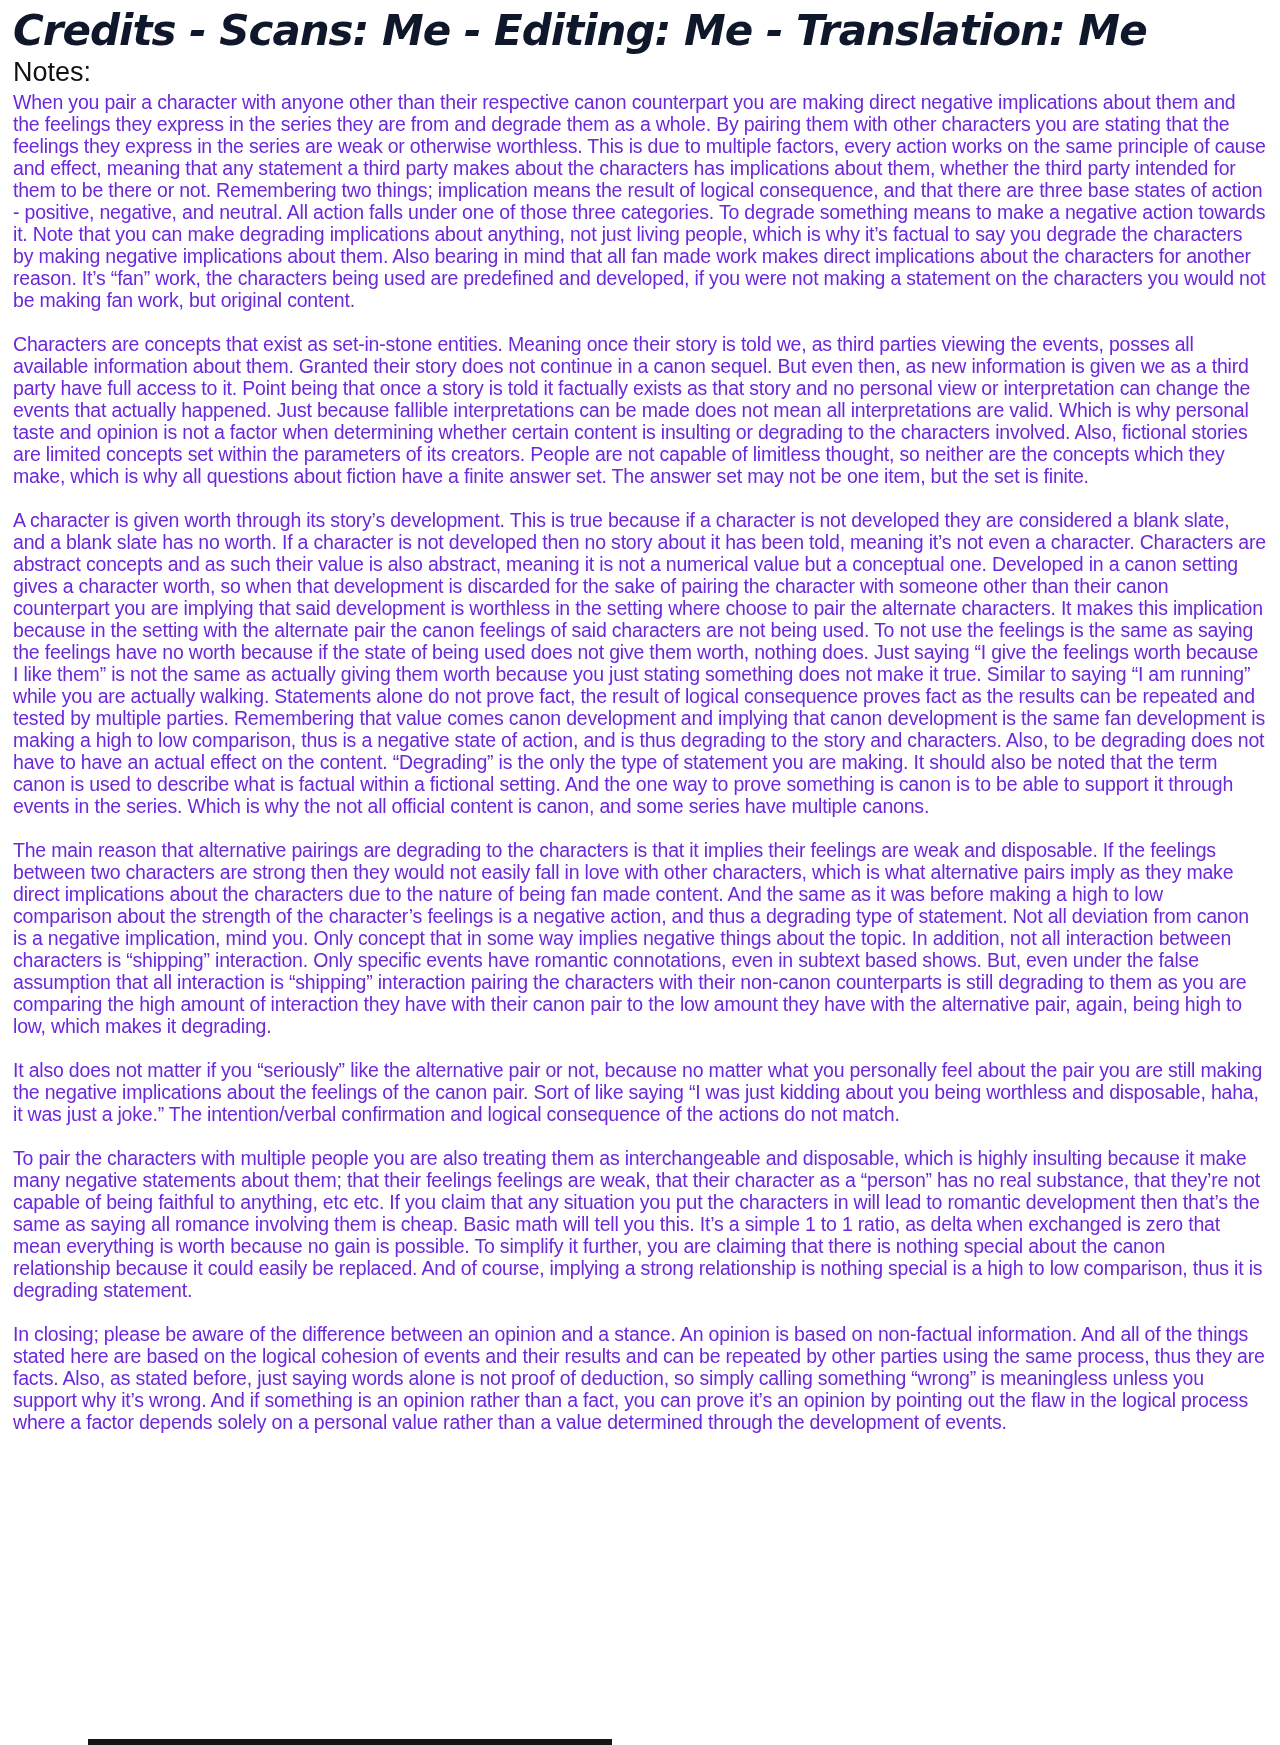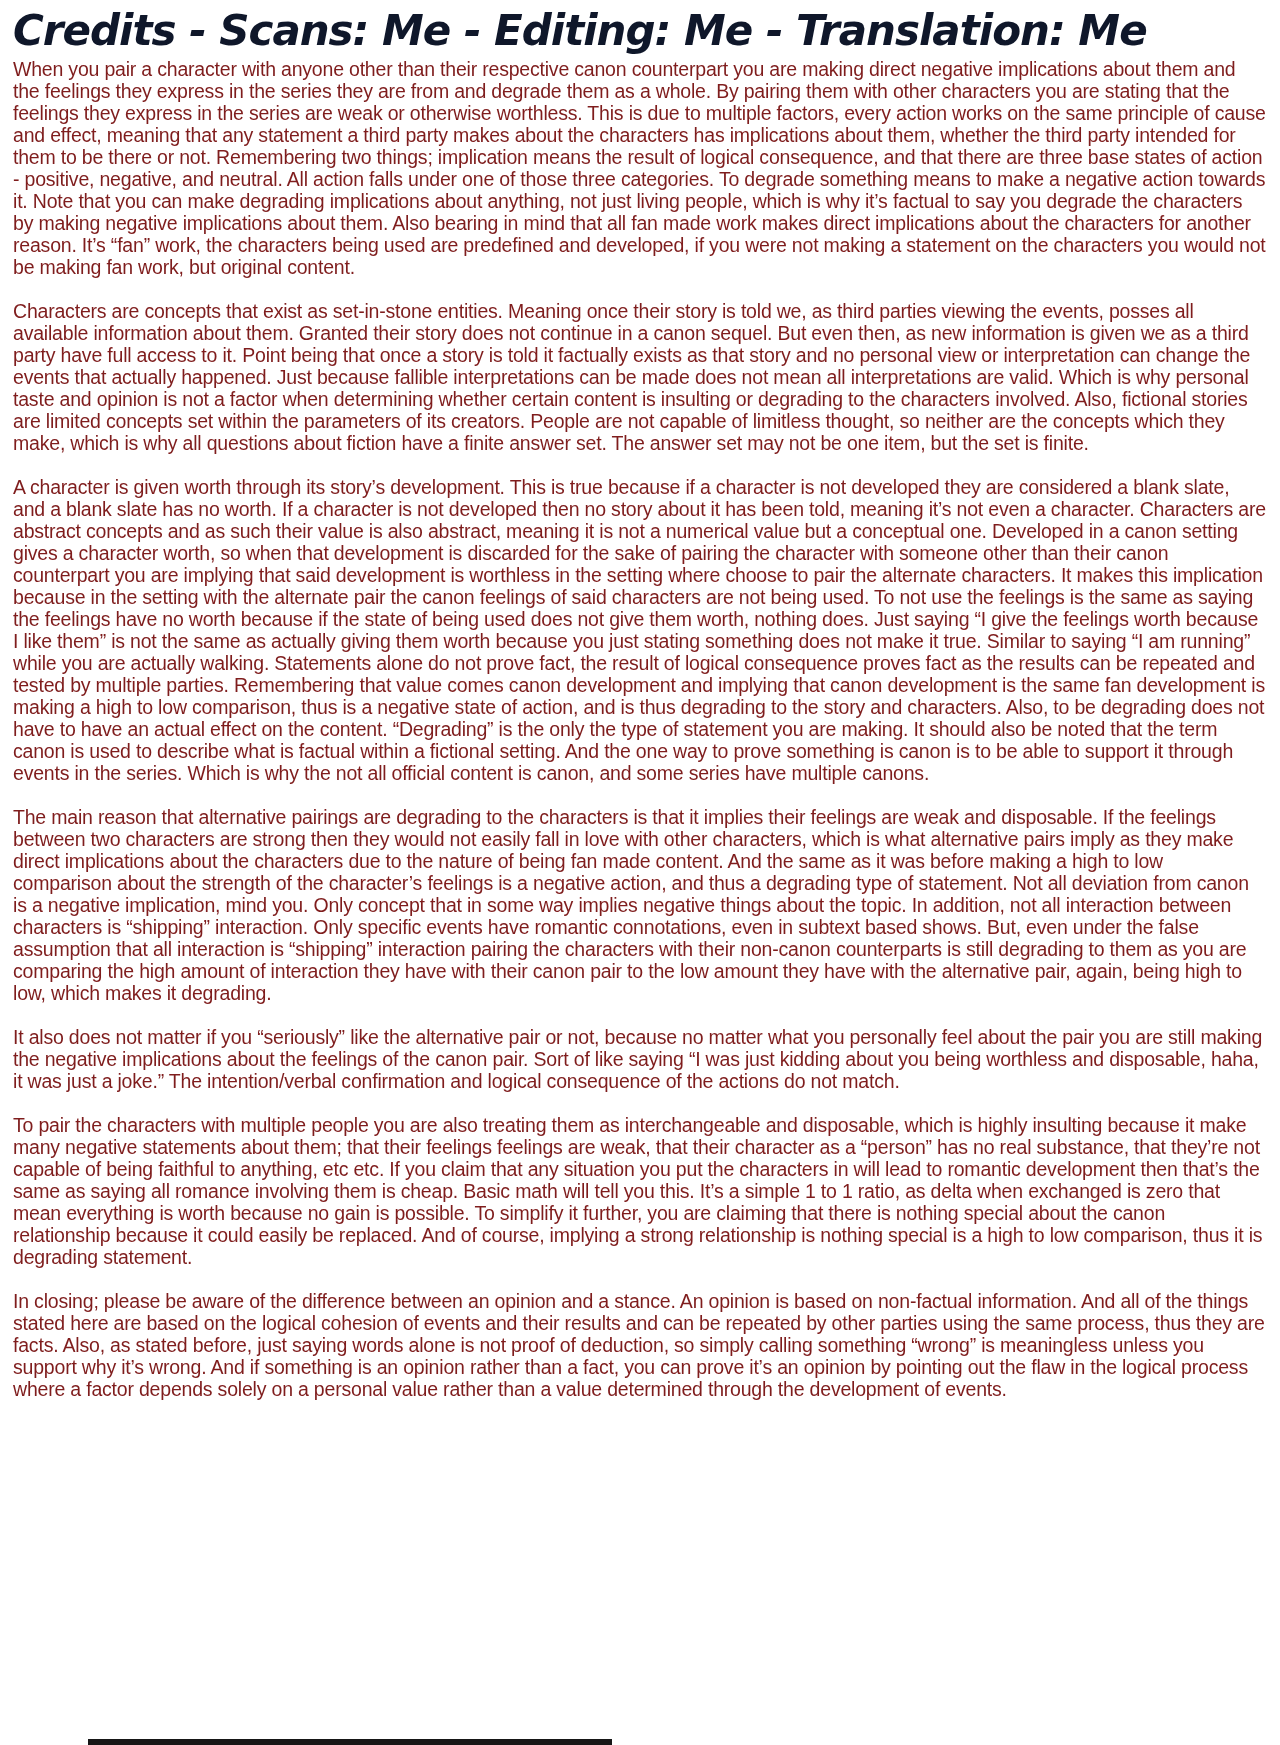--- a/index.html
+++ b/index.html
@@ -35,38 +35,39 @@
     line-height: 1.05;
     margin: 2px 0 4px 0;
     color: #111111;
   }
   .body-para {
     font-family: "Liberation Sans", sans-serif;
     font-size: 19.5px;
     line-height: 22px;
     letter-spacing: -0.2px;
     margin: 0 0 22px 0;
-    color: #7f1d1d;
+    color: #6d28d9;
     text-align: left;
   }
   .bottom-bar {
     position: absolute;
     bottom: 0;
     left: 88px;
     width: 524px;
     height: 6px;
     background: #161616;
   }
 </style>
 </head>
 <body>
 
 <div class="page">
   <h1 class="credits-title">Credits - Scans: Me - Editing: Me - Translation: Me</h1>
 
+  <h2 class="notes-heading">Notes:</h2>
 
   <p class="body-para">When you pair a character with anyone other than their respective canon counterpart you are making direct negative implications about them and the feelings they express in the series they are from and degrade them as a whole. By pairing them with other characters you are stating that the feelings they express in the series are weak or otherwise worthless. This is due to multiple factors, every action works on the same principle of cause and effect, meaning that any statement a third party makes about the characters has implications about them, whether the third party intended for them to be there or not. Remembering two things; implication means the result of logical consequence, and that there are three base states of action - positive, negative, and neutral. All action falls under one of those three categories. To degrade something means to make a negative action towards it. Note that you can make degrading implications about anything, not just living people, which is why it’s factual to say you degrade the characters by making negative implications about them. Also bearing in mind that all fan made work makes direct implications about the characters for another reason. It’s “fan” work, the characters being used are predefined and developed, if you were not making a statement on the characters you would not be making fan work, but original content.</p>
 
   <p class="body-para">Characters are concepts that exist as set-in-stone entities. Meaning once their story is told we, as third parties viewing the events, posses all available information about them. Granted their story does not continue in a canon sequel. But even then, as new information is given we as a third party have full access to it. Point being that once a story is told it factually exists as that story and no personal view or interpretation can change the events that actually happened. Just because fallible interpretations can be made does not mean all interpretations are valid. Which is why personal taste and opinion is not a factor when determining whether certain content is insulting or degrading to the characters involved. Also, fictional stories are limited concepts set within the parameters of its creators. People are not capable of limitless thought, so neither are the concepts which they make, which is why all questions about fiction have a finite answer set. The answer set may not be one item, but the set is finite.</p>
 
   <p class="body-para">A character is given worth through its story’s development. This is true because if a character is not developed they are considered a blank slate, and a blank slate has no worth. If a character is not developed then no story about it has been told, meaning it’s not even a character. Characters are abstract concepts and as such their value is also abstract, meaning it is not a numerical value but a conceptual one. Developed in a canon setting gives a character worth, so when that development is discarded for the sake of pairing the character with someone other than their canon counterpart you are implying that said development is worthless in the setting where choose to pair the alternate characters. It makes this implication because in the setting with the alternate pair the canon feelings of said characters are not being used. To not use the feelings is the same as saying the feelings have no worth because if the state of being used does not give them worth, nothing does. Just saying “I give the feelings worth because I like them” is not the same as actually giving them worth because you just stating something does not make it true. Similar to saying “I am running” while you are actually walking. Statements alone do not prove fact, the result of logical consequence proves fact as the results can be repeated and tested by multiple parties. Remembering that value comes canon development and implying that canon development is the same fan development is making a high to low comparison, thus is a negative state of action, and is thus degrading to the story and characters. Also, to be degrading does not have to have an actual effect on the content. “Degrading” is the only the type of statement you are making. It should also be noted that the term canon is used to describe what is factual within a fictional setting. And the one way to prove something is canon is to be able to support it through events in the series. Which is why the not all official content is canon, and some series have multiple canons.</p>
 
   <p class="body-para">The main reason that alternative pairings are degrading to the characters is that it implies their feelings are weak and disposable. If the feelings between two characters are strong then they would not easily fall in love with other characters, which is what alternative pairs imply as they make direct implications about the characters due to the nature of being fan made content. And the same as it was before making a high to low comparison about the strength of the character’s feelings is a negative action, and thus a degrading type of statement. Not all deviation from canon is a negative implication, mind you. Only concept that in some way implies negative things about the topic. In addition, not all interaction between characters is “shipping” interaction. Only specific events have romantic connotations, even in subtext based shows.  But, even under the false assumption that all interaction is “shipping” interaction pairing the characters with their non-canon counterparts is still degrading to them as you are comparing the high amount of interaction they have with their canon pair to the low amount they have with the alternative pair, again, being high to low, which makes it degrading.</p>
 
   <p class="body-para">It also does not matter if you “seriously” like the alternative pair or not, because no matter what you personally feel about the pair you are still making the negative implications about the feelings of the canon pair. Sort of like saying “I was just kidding about you being worthless and disposable, haha, it was just a joke.” The intention/verbal confirmation and logical consequence of the actions do not match.</p>

